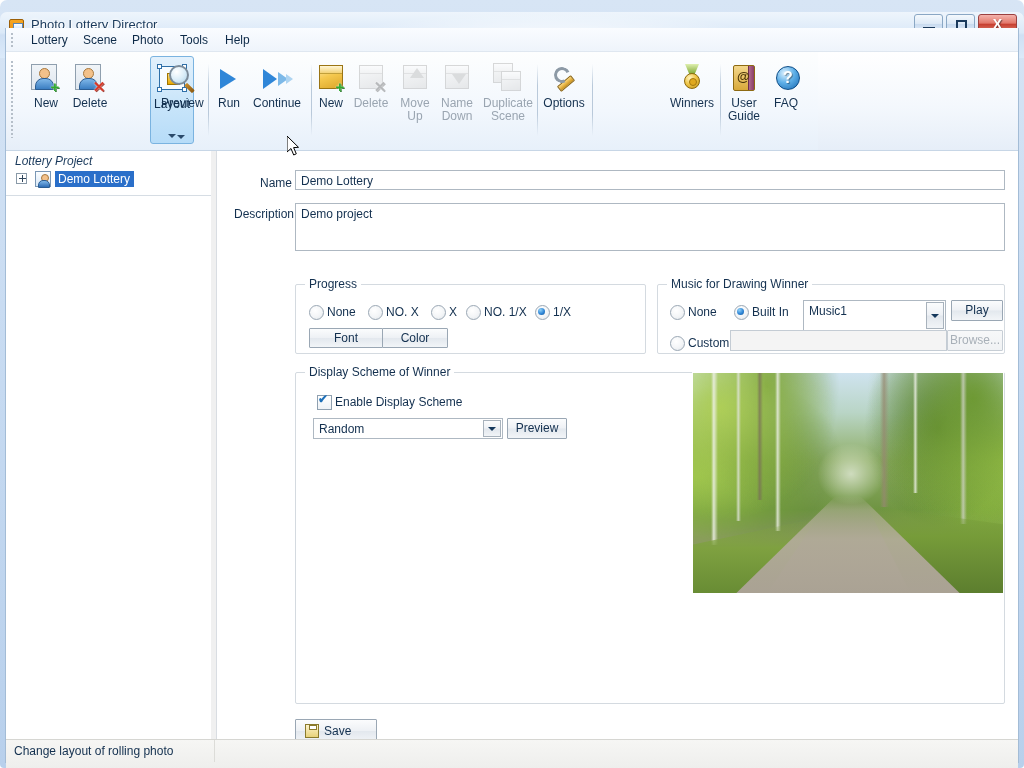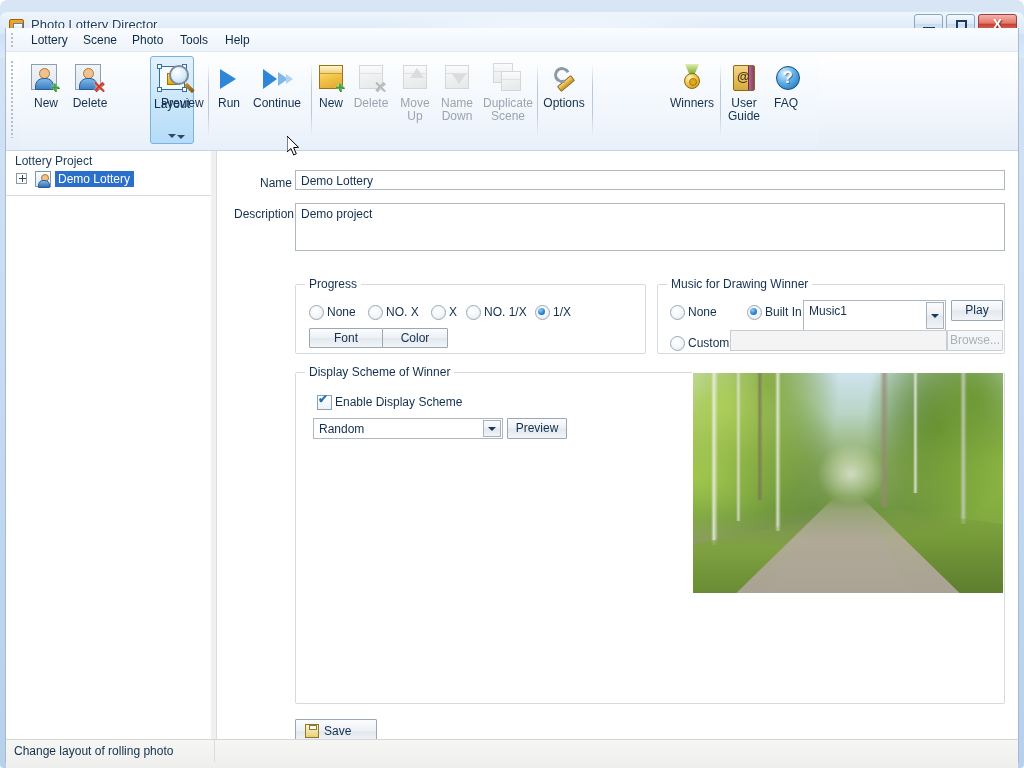--- a/index.html
+++ b/index.html
@@ -261,21 +261,21 @@
   }
   .dd-item.dis { color: #a3a3a3; }
 
   
   #leftpanel {
     position: absolute; left: 0; top: 123px; width: 205px; height: 588px;
     background: #ffffff; border-right: 1px solid #ffffff;
   }
   #tree-header {
     position: absolute; left: 0; top: 0; width: 205px; height: 21px;
-    font-size: 12px; color: #1a3a5c; padding: 3px 0 0 9px;
+    font-size: 12px; color: #1a3a5c; padding: 3px 0 0 9px; font-style: italic;
   }
   #tree-sep { position:absolute; left:0; top:44px; width:205px; height:1px; background:#d6dde4; }
   #tree-node {
     position: absolute; left: 10px; top: 143px; height: 17px;
   }
   #tree-expander {
     position: absolute; left: 0px; top: 2px; width: 11px; height: 11px;
     border: 1px solid #8a9aa8; background: #fff;
   }
   #tree-expander::before { content:""; position:absolute; left:2px; top:4px; width:7px; height:1px; background:#30465c; }
@@ -603,21 +603,21 @@
         <div class="radio" style="left:135px;top:20px">X</div>
         <div class="radio" style="left:170px;top:20px">NO. 1/X</div>
         <div class="radio on" style="left:239px;top:20px">1/X</div>
         <div class="btn" style="left:13px;top:43px;width:74px;height:20px;line-height:18px">Font</div>
         <div class="btn" style="left:86px;top:43px;width:66px;height:20px;line-height:18px">Color</div>
       </div>
 
       <div class="grp" style="left:440px;top:133px;width:348px;height:70px">
         <div class="cap">Music for Drawing Winner</div>
         <div class="radio" style="left:12px;top:20px">None</div>
-        <div class="radio on" style="left:89px;top:20px">Built In</div>
+        <div class="radio on" style="left:76px;top:20px">Built In</div>
         <div class="combo" style="left:145px;top:15px;width:143px;height:31px">
           <span class="val">Music1</span>
           <span class="arrowbox"></span>
         </div>
         <div class="btn" style="left:293px;top:15px;width:52px;height:21px;line-height:19px">Play</div>
         <div class="radio" style="left:12px;top:51px">Custom</div>
         <div class="txtbox disabled" style="left:72px;top:45px;width:217px;height:21px"></div>
         <div class="btn disabled" style="left:289px;top:45px;width:56px;height:21px;line-height:19px">Browse...</div>
       </div>
 

